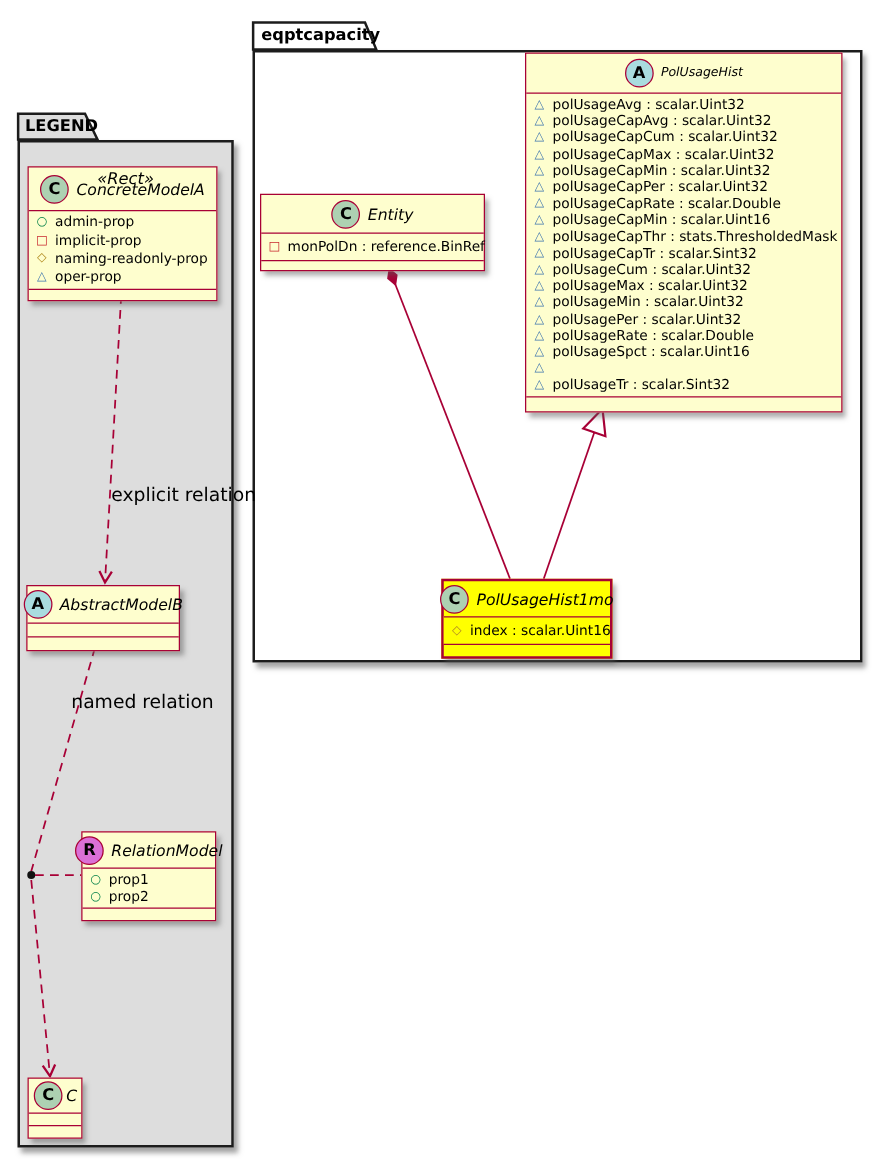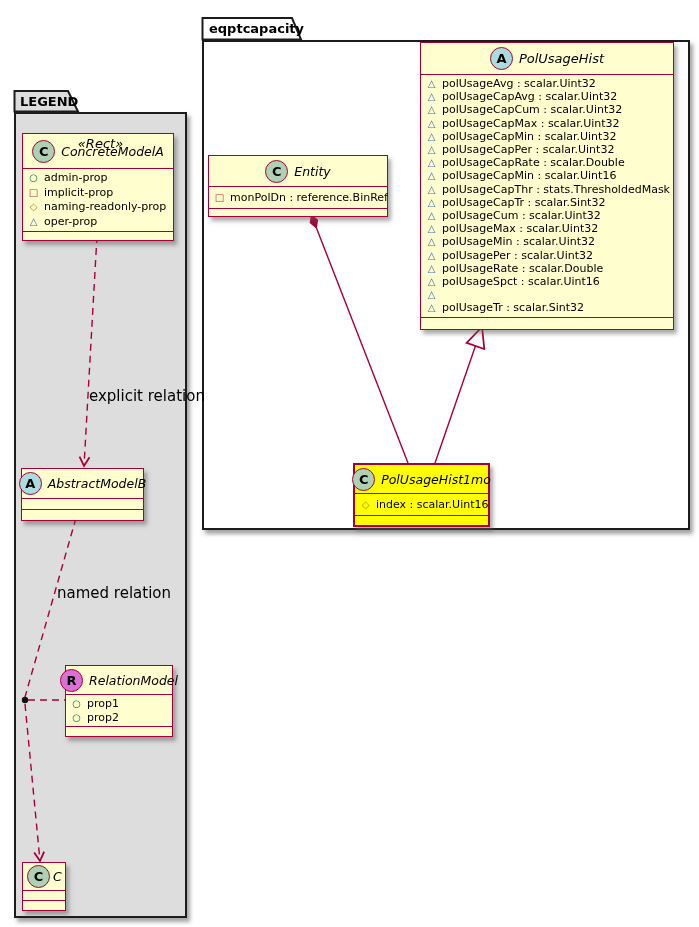--- a/index.html
+++ b/index.html
@@ -64,21 +64,21 @@
   #cls-c .cls-header { height:27px; justify-content:flex-start; padding-left:4px; gap:3px; }
   #cls-c .empty-comp { height:9px; }
 
   #cls-entity { left:208px; top:155px; width:180px; }
   #cls-entity .cls-header { height:30px; }
   #cls-entity .attr-row { line-height:17px; }
   #cls-entity .empty-comp { height:7px; }
 
   #cls-hist { left:420px; top:42px; width:254px; }
   #cls-hist .cls-header { height:31px; }
-  #cls-hist .cls-name { font-size:13px;text-align:right; }
+  #cls-hist .cls-name { font-size:10px;text-align:right; }
   #cls-hist .attr-row { line-height:13.2px; }
   #cls-hist .empty-comp { height:11px; }
 
   #cls-hist1mo { left:353px; top:463px; width:137px; }
   #cls-hist1mo .cls-header { height:28px; }
   #cls-hist1mo .attr-row { line-height:17px; }
   #cls-hist1mo .empty-comp { height:9px; }
 
   .rel-label { z-index:4; font-size:15px; white-space:nowrap; }
 </style>
@@ -115,21 +115,21 @@
     <path d="M 311 214 L 408 463" fill="none" stroke="#A80036" stroke-width="1.4" marker-start="url(#m-diam)"></path>
     <path d="M 435 463 L 482 327" fill="none" stroke="#A80036" stroke-width="1.4" marker-end="url(#m-tri)"></path>
   </svg>
 
   <div class="abs pkg-tab-label" style="left:20px; top:92px;">LEGEND</div>
   <div class="abs pkg-tab-label" style="left:209px; top:19px;">eqptcapacity</div>
 
   <div class="abs stereo" style="left:14px; top:116px; width:173px;margin-top:20px;">«Rect»</div>
 
   <div class="abs rel-label" style="left:89px; top:387px;">explicit relation</div>
-  <div class="abs rel-label" style="left:57px; top:584px;">named relation</div>
+  <div class="abs rel-label" style="left:57px; top:552px;">named relation</div>
 
   <div id="cls-concrete" class="abs uml-class">
     <div class="cls-header">
       <span class="spot spot-c">C</span>
       <span class="cls-name">ConcreteModelA</span>
     </div>
     <div class="attrs">
       <div class="attr-row">
         <span class="pic circ">○</span>
         <span class="attr-text">admin-prop</span>

